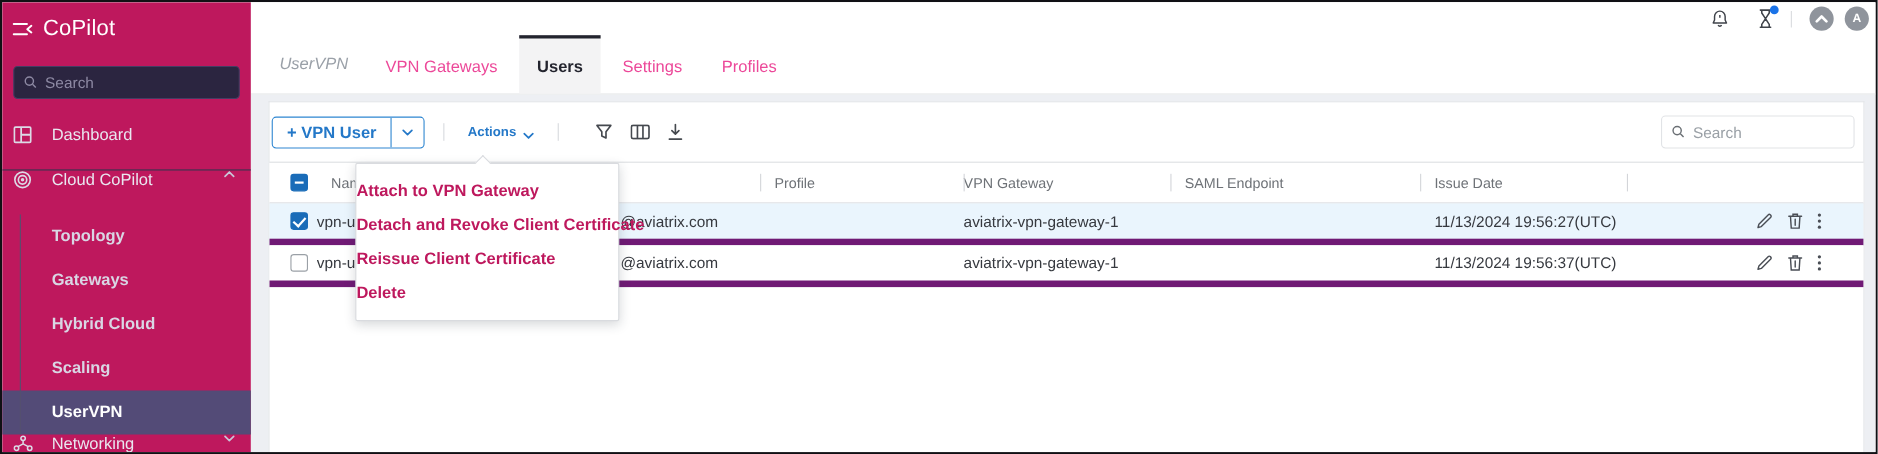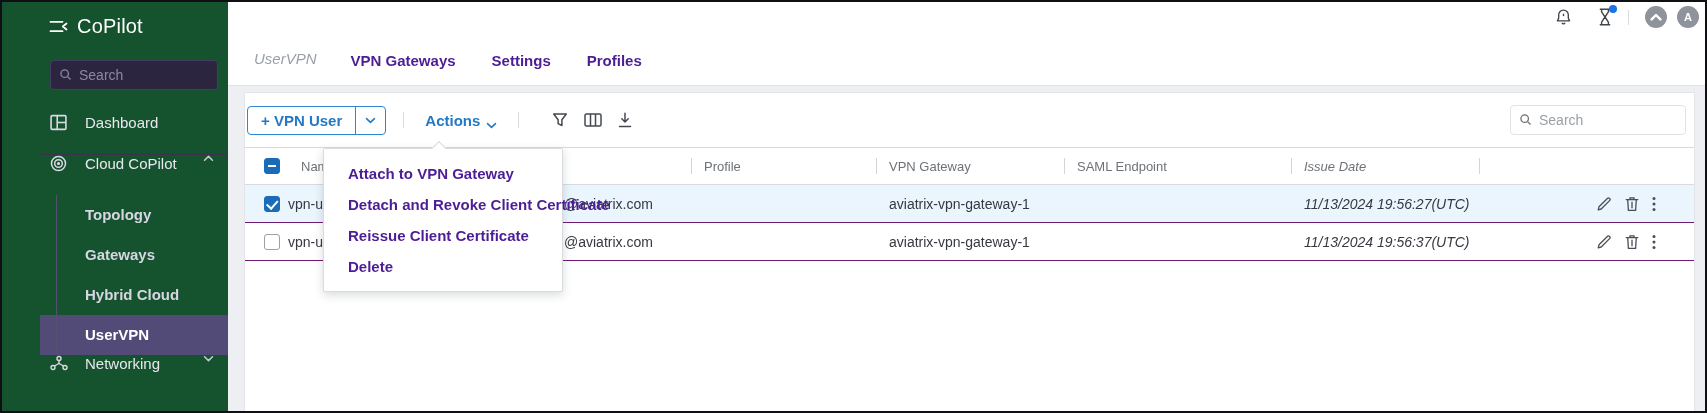--- a/index.html
+++ b/index.html
@@ -4,21 +4,21 @@
 <style>
   * { margin:0; padding:0; box-sizing:border-box; }
   body { background:#888; font-family:"Liberation Sans", sans-serif; }
   .screen{
     position:relative; width:1707px; height:413px; background:#fff;
     border:2px solid #101014; overflow:hidden;
     font-family:"Liberation Sans", sans-serif;
   }
   svg{display:block}
   
-  .sidebar{position:absolute; left:0; top:0; width:226px; height:100%; background:#14532d; color:#e9e7f0; z-index:5;padding-left:38px;}
+  .sidebar{position:absolute; left:0; top:0; width:226px; height:100%; background:#be185d; color:#e9e7f0; z-index:5;}
   .side-title{display:flex; align-items:center; padding:10px 10px 0 9px; height:38px;}
   .collapse-btn{color:#fff; cursor:pointer; margin-right:9px;}
   .side-title .app-name{font-size:20px; color:#ffffff; letter-spacing:.2px;}
   .side-search{position:relative; margin:20px 10px 0 10px; height:30px;}
   .side-search input{
     width:100%; height:30px; background:#2b2540; border:1px solid #443d63; border-radius:4px;
     color:#cfcbdd; font-size:14px; padding:0 8px 0 28px; outline:none; font-family:inherit;
   }
   .side-search input::placeholder{color:#8d89a3;}
   .side-search .mag{position:absolute; left:9px; top:8px; color:#8d89a3;}
@@ -39,64 +39,64 @@
   .topbar .tb-ico{color:#3f434a; cursor:pointer; position:relative;}
   .tb-bell{margin-right:26px;}
   .tb-hour{margin-right:16px;}
   .tb-dot{position:absolute; top:-3px; right:-5px; width:8px; height:8px; border-radius:50%; background:#1a73e8;}
   .tb-sep{width:1px; height:15px; background:#d9dbde; margin-right:16px;}
   .avatar{width:22px; height:22px; border-radius:50%; background:#8f949c; color:#fff; display:flex; align-items:center; justify-content:center; cursor:pointer; font-size:11px; font-weight:bold;}
   .avatar + .avatar{margin-left:10px;}
   
   .tabbar{height:54px; display:flex; align-items:stretch; padding-left:20px; border-bottom:1px solid #e2e3e5; background:#fff;}
   .page-label{align-self:center; font-style:italic; color:#9aa0a8; font-size:15px; margin-right:12px; padding:0 6px;}
-  .tab{display:flex; align-items:center; padding:0 16px; color:#4c1d95; font-weight:700; font-size:15px; border-top:3px solid transparent; cursor:pointer; margin-right:4px;}
+  .tab{display:flex; align-items:center; padding:0 16px; color:#ec4899; font-weight:400; font-size:15px; border-top:3px solid transparent; cursor:pointer; margin-right:4px;}
   .tab.active{background:#f3f3f4; border-top-color:#23242e; color:#23242e; font-weight:700;}
   
   .content{flex:1; background:#edeff3; padding:6px 10px 0 16px; min-height:0;}
   .card{position:relative; background:#fff; border:1px solid #e2e4e8; border-bottom:none; height:100%;}
   
   .toolbar{height:54px; display:flex; align-items:center; padding:0 8px 0 2px;}
   .split-btn{display:flex; height:29px; border:1px solid #2e86d1; border-radius:4px; overflow:hidden; background:#fff;}
   .split-main{display:flex; align-items:center; padding:0 13px; color:#2478c8; font-weight:700; font-size:15px; cursor:pointer;}
   .split-caret{display:flex; align-items:center; justify-content:center; width:30px; border-left:1px solid #2e86d1; color:#2478c8; cursor:pointer;}
   .tool-sep{width:1px; height:16px; background:#d8dade; margin:0 17px;}
-  .actions-btn{display:flex; align-items:flex-end; gap:6px; color:#2478c8; font-weight:700; font-size:15px; cursor:pointer; padding:0 4px;}
+  .actions-btn{display:flex; align-items:flex-end; gap:6px; color:#2478c8; font-weight:700; font-size:12px; cursor:pointer; padding:0 4px;}
   .icon-btn{color:#45494f; cursor:pointer; margin-left:16px;}
   .icon-btn:first-of-type{margin-left:0;}
   .tb-search{position:relative; margin-left:auto; width:176px; height:30px;}
   .tb-search input{width:100%; height:30px; border:1px solid #e1e3e6; border-radius:4px; background:#fff; font-size:14px; color:#555; padding:0 8px 0 28px; outline:none; font-family:inherit;}
   .tb-search input::placeholder{color:#9aa0a6;}
   .tb-search .mag{position:absolute; left:9px; top:8px; color:#6b7075;}
   
   .table{border-top:1px solid #d8dade; font-size:14px;}
   .thead{display:flex; height:37px; align-items:center; border-bottom:1px solid #d8dade; color:#6e7277; font-size:13px; background:#fff;}
-  .trow{display:flex; height:38px; align-items:center; border-bottom:1px solid #701a75; color:#36393f; background:#fff;}
+  .trow{display:flex; height:38px; align-items:center; border-bottom:6px solid #701a75; color:#36393f; background:#fff;}
   .trow.selected{background:#eaf5fd;}
   .c-select{flex:0 0 43px; display:flex; padding-left:19px;}
   .c-name{flex:0 0 253px; padding-left:13px; white-space:nowrap; overflow:hidden;}
   .trow .c-name{padding-left:0;}
   .c-email{flex:0 0 150px; padding-left:23px; white-space:nowrap;}
   .c-profile{flex:0 0 185px; padding-left:13px;}
-  .c-gw{flex:0 0 188px; padding-left:13px;}
+  .c-gw{flex:0 0 188px; }
   .c-saml{flex:0 0 227px; padding-left:13px;}
-  .c-date{flex:0 0 188px; padding-left:13px; white-space:nowrap;font-style:italic;}
+  .c-date{flex:0 0 188px; padding-left:13px; white-space:nowrap;}
   .c-actions{flex:1; display:flex; justify-content:flex-end; align-items:center; gap:13px; padding-right:38px;}
   .thead > div{position:relative; height:100%; display:flex; align-items:center;}
   .thead .tick::before{content:""; position:absolute; left:0; top:10px; width:1px; height:16px; background:#d3d5d9;}
   .row-ico{color:#4a4e55; cursor:pointer;}
   
   .cb{width:16px; height:16px; border:1.5px solid #9aa0a6; border-radius:3px; background:#fff; position:relative; cursor:pointer;}
   .cb.checked,.cb.indet{background:#1a6cb8; border-color:#1a6cb8;}
   .cb.checked::after{content:""; position:absolute; left:4.2px; top:1.2px; width:4.5px; height:8.5px; border:solid #fff; border-width:0 2px 2px 0; transform:rotate(42deg);}
   .cb.indet::after{content:""; position:absolute; left:3px; top:5.7px; width:8px; height:2.2px; background:#fff;}
   
   .ctx-menu{position:absolute; left:321px; top:146px; width:240px; background:#fff; border:1px solid #d9dbdf; border-radius:2px; box-shadow:0 3px 10px rgba(40,50,60,.18); z-index:20; padding:9px 0;}
   .ctx-caret{position:absolute; top:-6px; left:110px; width:10px; height:10px; background:#fff; border-left:1px solid #d9dbdf; border-top:1px solid #d9dbdf; transform:rotate(45deg);}
-  .ctx-menu li{list-style:none; line-height:31px; padding-left:24px; font-size:15px; font-weight:600; color:#4c1d95; cursor:pointer; white-space:nowrap;}
+  .ctx-menu li{list-style:none; line-height:31px; padding-left:0; font-size:15px; font-weight:600; color:#be185d; cursor:pointer; white-space:nowrap;}
   .ctx-menu li.hl{background:#e7f3fc;}
 </style>
 </head>
 <body>
 
 <div class="screen">
 
   <div class="sidebar">
     <div class="side-title">
       <span class="collapse-btn">
@@ -143,20 +143,21 @@
           <svg width="11" height="7" viewBox="0 0 12 8" fill="none" stroke="currentColor" stroke-width="1.8" stroke-linecap="round" stroke-linejoin="round">
             <path d="M1.5 6L6 1.6 10.5 6"></path>
           </svg>
         </span>
       </div>
 
       <ul class="nav-sub">
         <li>Topology</li>
         <li>Gateways</li>
         <li>Hybrid Cloud</li>
+        <li>Scaling</li>
         <li class="active">UserVPN</li>
       </ul>
 
       <div class="nav-item">
         <span class="ico">
           <svg width="18" height="16" viewBox="0 0 18 16" fill="none" stroke="currentColor" stroke-width="1.4">
             <circle cx="9" cy="3.5" r="2"></circle>
               <circle cx="3" cy="12.5" r="2"></circle>
               <circle cx="15" cy="12.5" r="2"></circle>
             <path d="M9 5.5v3M9 8.5l-4.6 2.5M9 8.5l4.6 2.5"></path>
@@ -197,20 +198,21 @@
         </span>
       </span>
       <span class="avatar">
         <span>A</span>
       </span>
     </div>
 
     <div class="tabbar">
       <span class="page-label">UserVPN</span>
       <span class="tab">VPN Gateways</span>
+      <span class="tab active">Users</span>
       <span class="tab">Settings</span>
       <span class="tab">Profiles</span>
     </div>
 
     <div class="content">
       <div class="card">
 
         <div class="toolbar">
           <div class="split-btn">
             <span class="split-main">+ VPN User</span>

